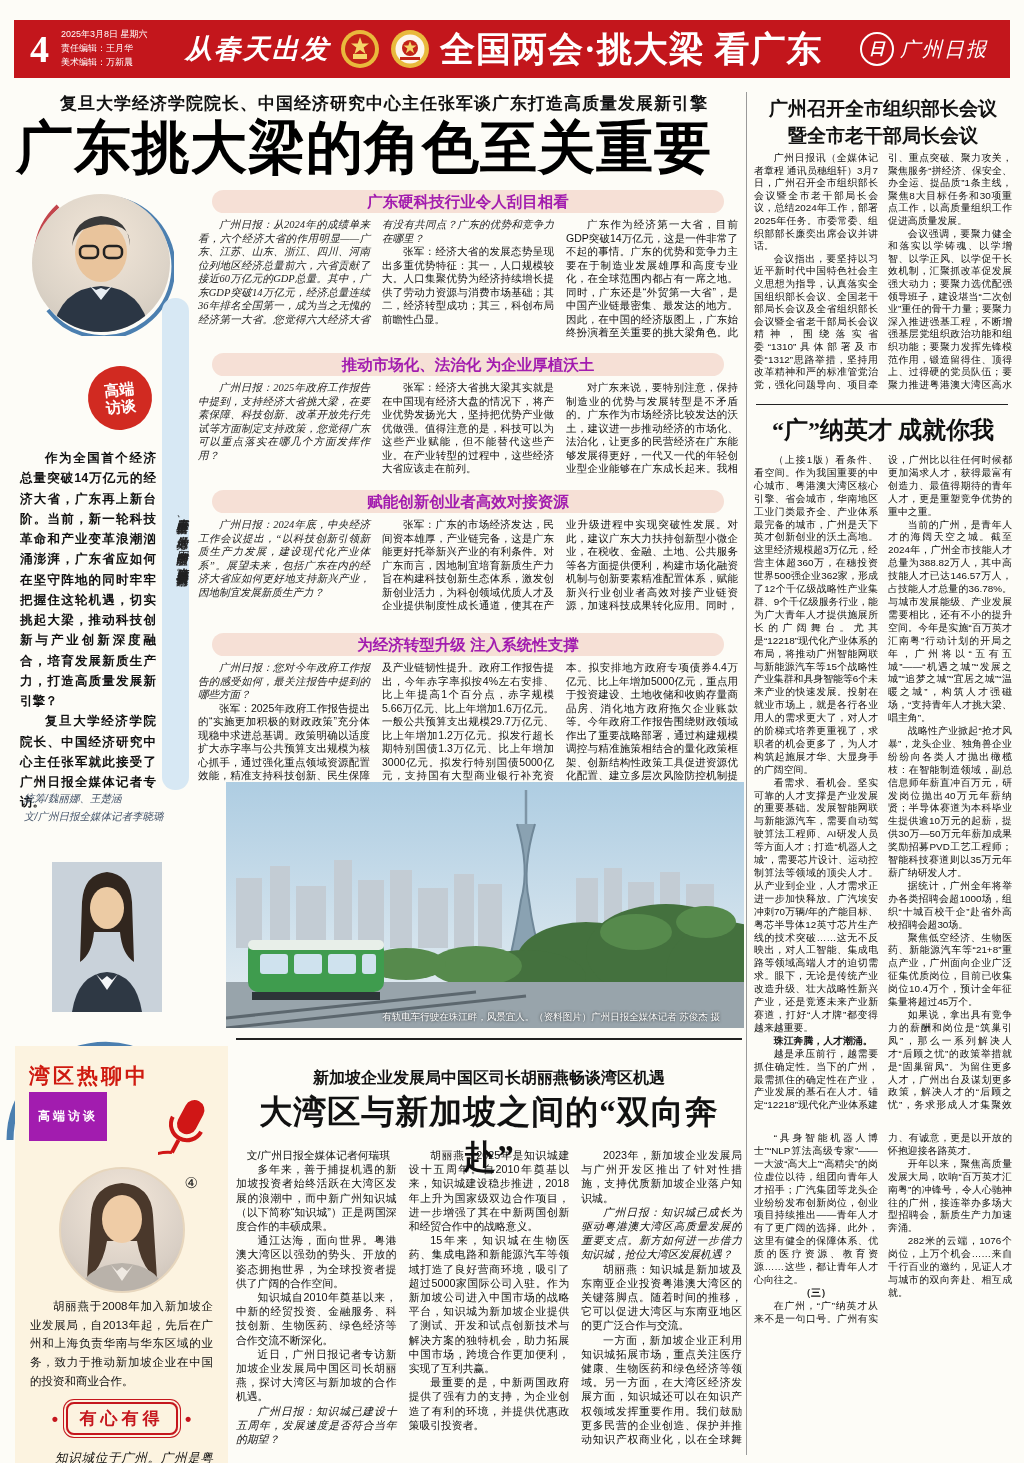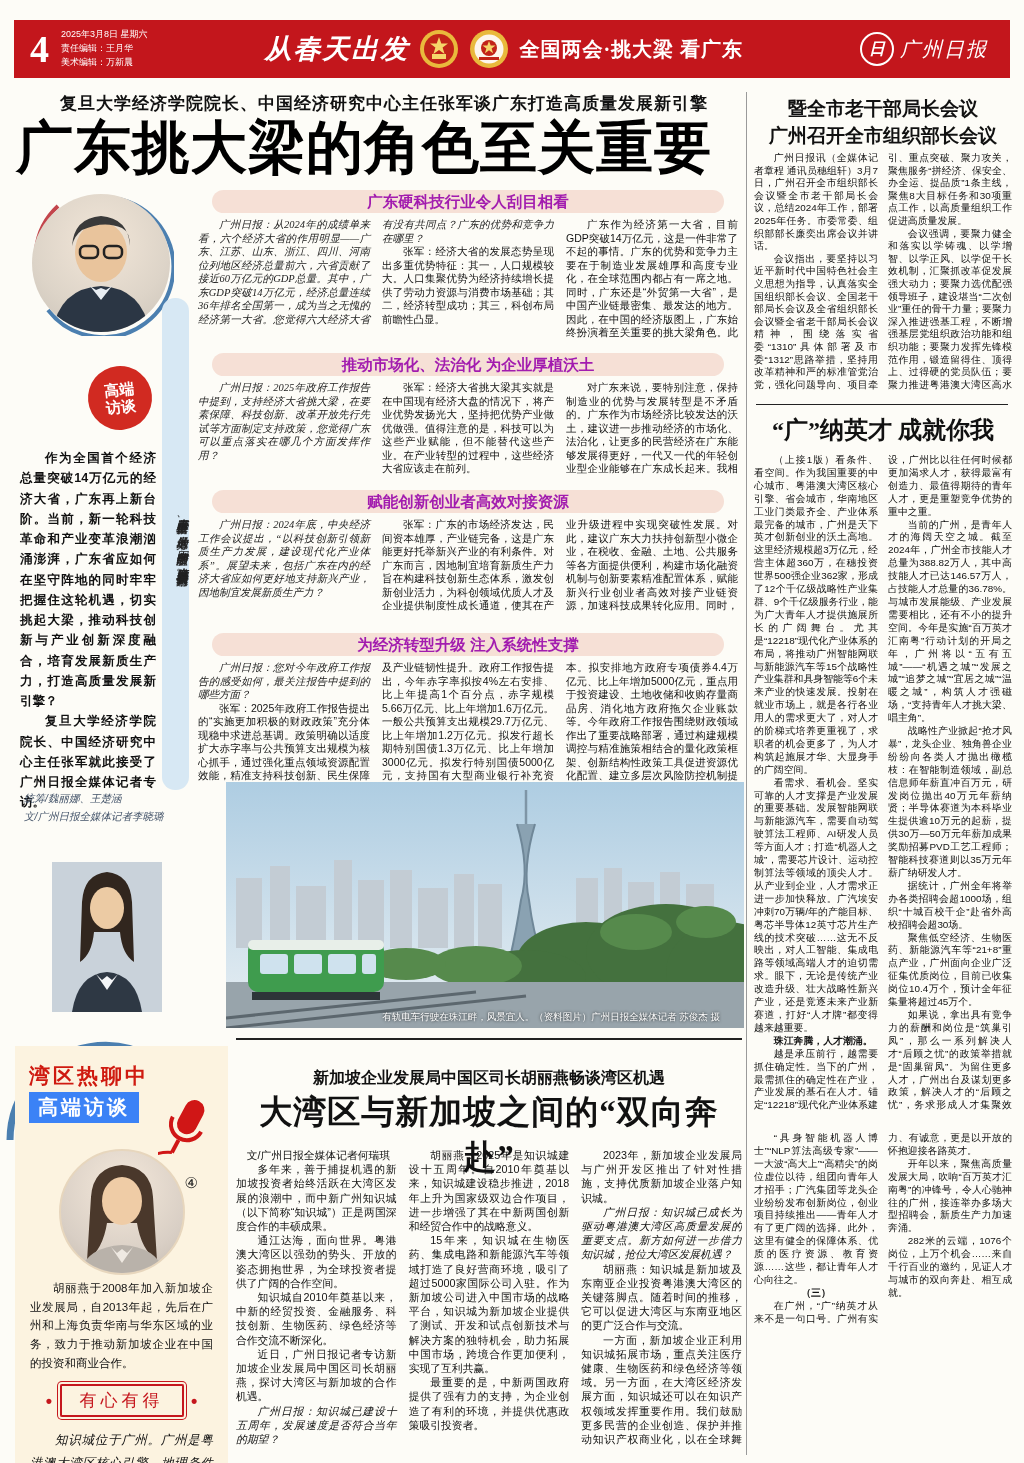--- a/index.html
+++ b/index.html
@@ -5,21 +5,21 @@
   html,body{margin:0;padding:0;background:#ffffff;}
   .page{position:relative;width:1024px;height:1463px;background:#fdfcf7;overflow:hidden;
         font-family:"Liberation Sans",sans-serif;color:#111;}
   
   .topbar{position:absolute;left:14px;top:20px;width:996px;height:58px;background:#c3161c;
           color:#fff;display:flex;align-items:center;}
   .pagenum{font-size:38px;font-weight:bold;font-family:"Liberation Serif",serif;margin-left:16px;}
   .pubinfo{font-size:9px;line-height:1.55;margin-left:12px;}
   .slogan{display:flex;align-items:center;gap:10px;margin:0 auto;}
   .slogan .s1{font-size:27px;font-weight:900;font-style:italic;font-family:"Liberation Serif",serif;letter-spacing:2px;}
-  .slogan .s2{font-size:20px;font-weight:900;font-family:"Liberation Serif",serif;letter-spacing:1px;}
+  .slogan .s2{font-size:35px;font-weight:900;font-family:"Liberation Serif",serif;letter-spacing:1px;}
   .emb{width:40px;height:40px;}
   .brand{display:flex;align-items:center;gap:6px;margin-right:22px;}
   .brand .ring{width:30px;height:30px;border:2px solid #fff;border-radius:50%;display:flex;
                align-items:center;justify-content:center;font-size:16px;font-weight:bold;font-style:italic;}
   .brand .bt{font-size:20px;font-weight:400;font-style:italic;font-family:"Liberation Serif",serif;letter-spacing:2px;}
   
   .kicker{position:absolute;left:30px;top:92px;width:708px;text-align:center;font-size:17px;
           font-weight:bold;letter-spacing:1px;}
   .headline{position:absolute;left:16px;top:110px;width:724px;font-size:57px;font-weight:900;
             font-family:"Liberation Serif",serif;letter-spacing:1px;white-space:nowrap;color:#000;}
@@ -68,32 +68,32 @@
             font-weight:900;font-family:"Liberation Serif",serif;}
   .gb{columns:2;column-gap:10px;font-size:9.9px;line-height:12.9px;text-align:justify;overflow:hidden;
       position:absolute;left:754px;width:258px;}
   .gb-a{top:454px;height:670px;}
   .gb-b{top:1132px;height:324px;}
   .gb p.bold{font-weight:bold;}
   .gb p.center{text-align:center;text-indent:0;font-weight:bold;}
   
   .panel{position:absolute;left:15px;top:1046px;width:213px;height:417px;background:#fcf3e0;overflow:hidden;}
   .bay-title{margin:16px 0 2px 14px;font-size:21px;font-weight:900;color:#cf1a10;letter-spacing:3px;}
-  .bay-sub{display:inline-block;margin-left:14px;background:#3b82f6;color:#fff;font-weight:bold;
-           font-size:20px;padding:2px 9px;letter-spacing:3px;}
+  .bay-sub{display:inline-block;margin-left:14px;background:#a21caf;color:#fff;font-weight:bold;
+           font-size:12px;padding:16px 9px;letter-spacing:3px;}
   .micwrap{position:absolute;right:14px;top:50px;width:56px;height:86px;}
   .circnum{position:absolute;right:30px;top:128px;font-size:15px;color:#222;}
   .womancircle{width:122px;height:122px;border-radius:50%;overflow:hidden;margin:26px auto 0 auto;
                background:radial-gradient(circle at 50% 30%,#f4e8da 0%,#d9cfc5 65%,#c5bbb0 100%);
                border:2px solid #e7d6bd;}
   .bay-cap{margin:4px 15px 0 15px;font-size:11.5px;line-height:1.62;text-align:justify;}
   .bay-cap p{margin:0;text-indent:2em;}
   .stampwrap{text-align:center;margin-top:12px;}
-  .stamp{display:inline-block;border:2px solid #c5161d;border-radius:2px;box-shadow:0 0 0 2px #fcf3e0,0 0 0 3px #c5161d;
-         color:#c5161d;font-weight:400;font-size:17px;letter-spacing:4px;padding:3px 18px;}
+  .stamp{display:inline-block;border:2px solid #c5161d;border-radius:8px;box-shadow:0 0 0 2px #fcf3e0,0 0 0 3px #c5161d;
+         color:#c5161d;font-weight:700;font-size:17px;letter-spacing:4px;padding:3px 12px;}
   .stampdot{color:#c5161d;font-size:18px;font-weight:bold;vertical-align:middle;margin:0 3px;}
   .bay-quote{margin:12px 15px 0 15px;font-size:12.5px;line-height:1.8;font-style:italic;
              font-family:"Liberation Serif",serif;text-align:justify;}
   .bay-quote p{margin:0;text-indent:2em;}
   
   .hr1{position:absolute;left:236px;top:1038px;width:506px;border-top:2px solid #222;}
   .sg-kicker{position:absolute;left:236px;top:1068px;width:506px;text-align:center;font-size:16px;
              font-weight:bold;}
   .sg-head{position:absolute;left:236px;top:1090px;width:506px;text-align:center;font-size:33px;
            font-weight:900;font-family:"Liberation Serif",serif;letter-spacing:1px;}
@@ -268,22 +268,22 @@
         <rect x="102" y="172" width="28" height="20" rx="3" fill="#cfe2ee"></rect>
         <rect x="136" y="172" width="14" height="20" rx="3" fill="#cfe2ee"></rect>
         <rect x="26" y="210" width="128" height="8" fill="#2d3438"></rect>
       </g>
     </svg>
     <div class="caption">有轨电车行驶在珠江畔，风景宜人。（资料图片）广州日报全媒体记者 苏俊杰 摄</div>
   </div>
 
   <div class="vrule"></div>
   <div class="rt-title">
+    <div>广州召开全市组织部长会议</div>
     <div>暨全市老干部局长会议</div>
-    <div>广州召开全市组织部长会议</div>
   </div>
   <div class="rt-body">
     <p>广州日报讯（全媒体记者章程 通讯员穗组轩）3月7日，广州召开全市组织部长会议暨全市老干部局长会议，总结2024年工作，部署2025年任务。市委常委、组织部部长廉奕出席会议并讲话。</p>
     <p>会议指出，要坚持以习近平新时代中国特色社会主义思想为指导，认真落实全国组织部长会议、全国老干部局长会议及全省组织部长会议暨全省老干部局长会议精神，围绕落实省委“1310”具体部署及市委“1312”思路举措，坚持用改革精神和严的标准管党治党，强化问题导向、项目牵引、重点突破、聚力攻关，聚焦服务“拼经济、保安全、办全运、提品质”1条主线，聚焦8大目标任务和30项重点工作，以高质量组织工作促进高质量发展。</p>
     <p>会议强调，要聚力健全和落实以学铸魂、以学增智、以学正风、以学促干长效机制，汇聚抓改革促发展强大动力；要聚力选优配强领导班子，建设堪当“二次创业”重任的骨干力量；要聚力深入推进强基工程，不断增强基层党组织政治功能和组织功能；要聚力发挥先锋模范作用，锻造留得住、顶得上、过得硬的党员队伍；要聚力推进粤港澳大湾区高水平人才高地建设，不断打开广州人才工作新局面；要聚力破解“小马拉大车”突出问题，进一步健全为基层减负长效机制；要聚力贯彻落实全国离退休干部“双先”表彰大会精神，满腔热忱做好老干部工作；要聚力“五个作表率”拓展全市组织系统“高风亮节”专项行动成果，打造模范部门和过硬队伍。</p>
   </div>
   <div class="hr2"></div>
   <div class="gb-title">“广”纳英才 成就你我</div>
   <div class="gb gb-a">
     <p>（上接1版）看条件、看空间。作为我国重要的中心城市、粤港澳大湾区核心引擎、省会城市，华南地区工业门类最齐全、产业体系最完备的城市，广州是天下英才创新创业的沃土高地。这里经济规模超3万亿元，经营主体超360万，在穗投资世界500强企业362家，形成了12个千亿级战略性产业集群、9个千亿级服务行业，能为广大青年人才提供施展所长的广阔舞台。尤其是“12218”现代化产业体系的布局，将推动广州智能网联与新能源汽车等15个战略性产业集群和具身智能等6个未来产业的快速发展。投射在就业市场上，就是各行各业用人的需求更大了，对人才的阶梯式培养更重视了，求职者的机会更多了，为人才构筑起施展才华、大显身手的广阔空间。</p>

